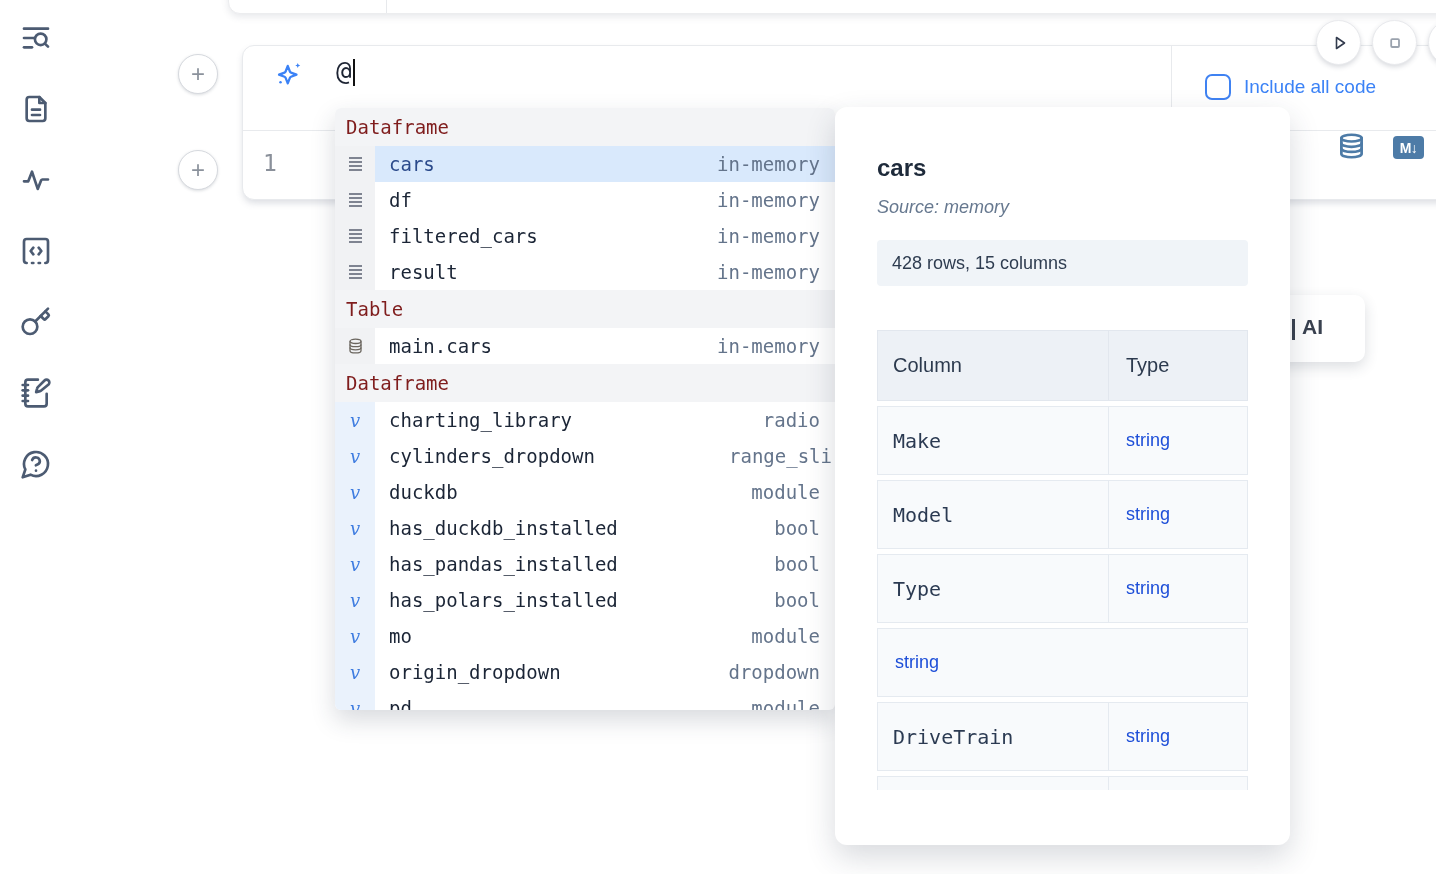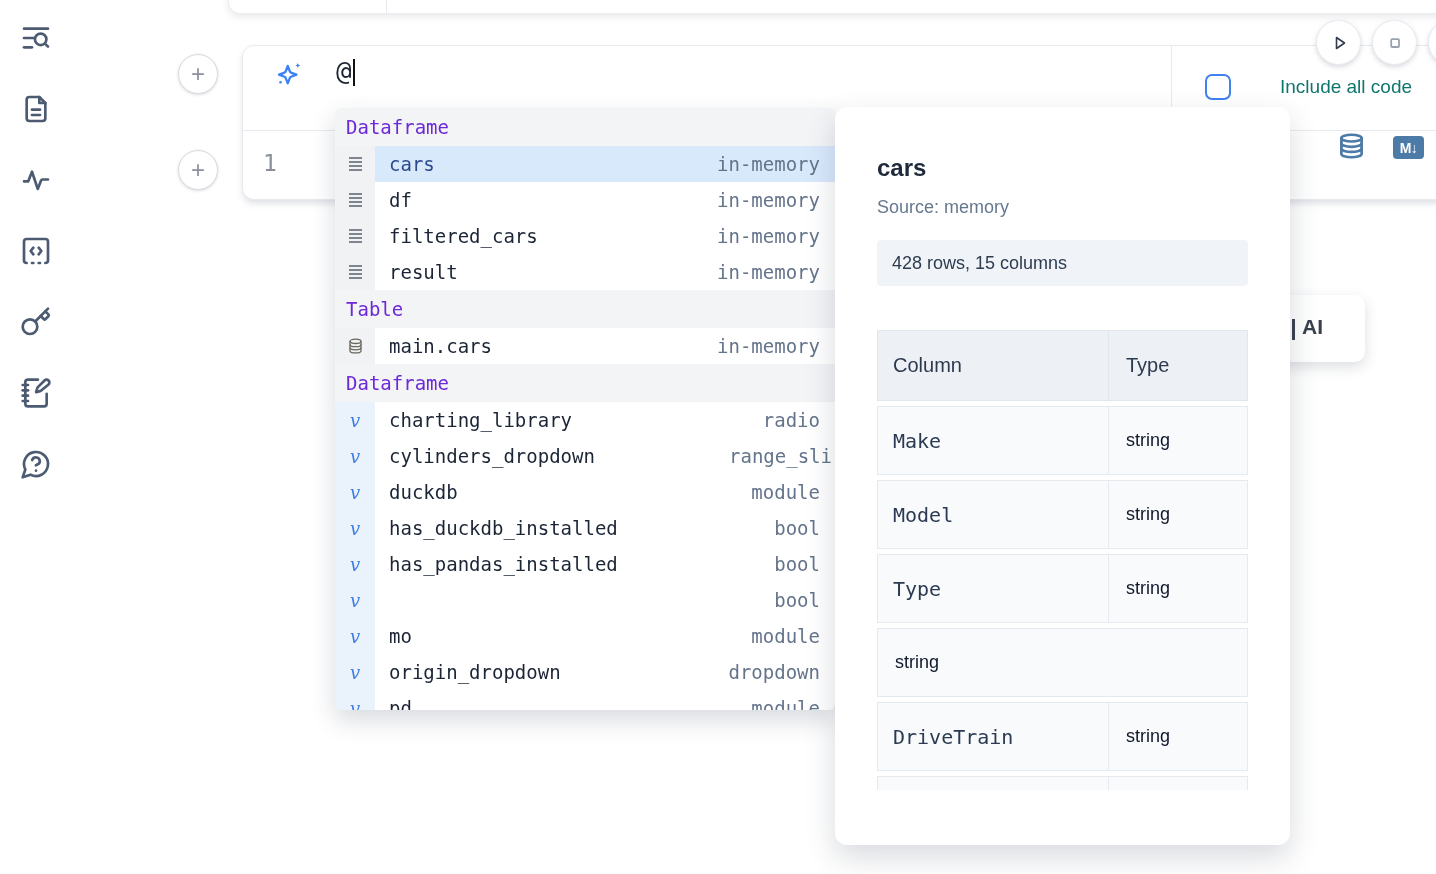--- a/index.html
+++ b/index.html
@@ -27,68 +27,68 @@
   .cell-card { position:absolute; left:242px; top:45px; width:1212px; height:155px; background:#fff;
     border:1px solid #e8eaed; border-radius:12px 0 0 12px; box-shadow:0 4px 7px -1px rgba(90,100,125,.22); z-index:2; }
   .ai-row { position:absolute; left:0; top:0; right:0; height:85px; border-bottom:1px solid #e8eaed; }
   .sparkles { position:absolute; left:31px; top:13px; width:30px; height:30px; }
   .sparkles svg { width:30px; height:30px; stroke:#3b82f6; fill:none; stroke-width:1.8; stroke-linecap:round; stroke-linejoin:round; }
   .prompt-text { position:absolute; left:93px; top:10px; font-size:26px; color:#1d2433; }
   .caret { display:inline-block; width:2px; height:27px; background:#111; vertical-align:middle; margin-left:1px; }
   .ai-row-divider { position:absolute; left:928px; top:0; width:1px; height:85px; background:#e8eaed; }
   .include-code { position:absolute; left:962px; top:28px; display:flex; align-items:center; gap:13px; }
   .checkbox { width:26px; height:26px; border:2px solid #3f82f2; border-radius:7px; background:#fff; }
-  .include-label { font-size:19px; color:#0f766e;margin-left:36px; }
+  .include-label { font-size:19px; color:#3b82f6; }
   .code-row { position:absolute; left:0; top:86px; right:0; bottom:0; }
   .line-no { position:absolute; left:20px; top:18px; font-size:23px; color:#8a909a; }
   .db-big { position:absolute; left:1095px; top:86px; width:27px; height:28px; }
   .db-big svg { width:27px; height:28px; stroke:#4d7ba7; fill:none; stroke-width:2.4; stroke-linecap:round; }
   .md-badge { position:absolute; left:1150px; top:90px; width:31px; height:23px; background:#4d7ba7; border-radius:4px;
     color:#fff; font-weight:bold; font-size:14px; display:flex; align-items:center; justify-content:center; letter-spacing:-.5px; }
 
   
   .circ-btn { position:absolute; top:20px; width:45px; height:45px; border-radius:50%; background:#fff;
     border:1px solid #e9eaed; box-shadow:0 2px 5px rgba(60,70,90,.2); display:flex; align-items:center; justify-content:center; z-index:9; }
   .circ-btn svg { width:24px; height:24px; fill:none; stroke-linejoin:round; }
 
   
   .dropdown { position:absolute; left:335px; top:108px; width:500px; height:602px; background:#fff;
     border-radius:6px; box-shadow:0 10px 24px rgba(40,50,70,.18); overflow:hidden; z-index:7; }
   .ac-section { height:38px; background:#f3f4f6; display:flex; align-items:center; padding-left:11px;
-    font-size:19px; color:#6d28d9; }
+    font-size:19px; color:#7f1d1d; }
   .ac-item { height:36px; display:flex; align-items:stretch; cursor:pointer; }
   .ac-gut { width:40px; flex:0 0 40px; display:flex; align-items:center; justify-content:center; }
   .g-gray { background:#f1f2f4; }
   .g-blue { background:#eaf2fc; }
   .ac-body { flex:1; display:flex; align-items:center; padding:0 15px 0 14px; }
   .ac-item.selected .ac-body { background:#d9e9fc; }
   .ac-name { font-size:19px; color:#1b2536; }
   .ac-item.selected .ac-name { color:#2b4a8b; }
   .ac-detail { margin-left:auto; font-size:19px; color:#64748b; white-space:nowrap; }
   .ac-detail.clipped { margin-right:-12px;text-align:center; }
   .rows-icon svg { width:15px; height:16px; stroke:#596070; stroke-width:1.6; }
   .dbs-icon svg { width:15px; height:16px; stroke:#6b665f; fill:none; stroke-width:1.3; }
   .var-glyph { font-family:"DejaVu Serif", serif; font-style:italic; font-size:18px; color:#3f7de0; }
 
   
   .panel { position:absolute; left:835px; top:107px; width:455px; height:738px; background:#fff;
     border-radius:12px; box-shadow:0 12px 30px rgba(40,50,70,.18); z-index:8; overflow:hidden; }
   .pv-title { margin:47px 0 0 42px; font-size:24px; font-weight:bold; color:#1e2a3a; }
-  .pv-source { margin:15px 0 0 42px; font-size:18px; color:#66788f; }
+  .pv-source { margin:15px 0 0 42px; font-size:18px; color:#66788f;font-style:italic; }
   .pv-pill { margin:22px 42px 0 42px; height:46px; background:#f0f4f8; border-radius:4px;
     display:flex; align-items:center; padding-left:15px; font-size:18px; color:#2e3c50; }
   .pv-tablewrap { margin:44px 42px 0 42px; height:460px; overflow:hidden; }
   .pv-tr { display:flex; height:69px; background:#f8fafc; border:1px solid #e5eaf0; margin-top:5px; }
   .pv-tr.hdr { height:71px; background:#edf1f6; border-color:#e2e7ee; margin-top:0; }
   .pv-c1 { width:231px; flex:0 0 231px; border-right:1px solid #e5eaf0; display:flex; align-items:center; padding-left:15px; }
   .pv-tr.hdr .pv-c1 { border-right-color:#e2e7ee; }
   .pv-c2 { flex:1; display:flex; align-items:center; padding-left:17px; }
   .pv-hd { font-size:20px; color:#2c3a4e; }
   .pv-col { font-size:20px; color:#2b3a52; }
-  .pv-type { font-size:18px; color:#0f172a; }
+  .pv-type { font-size:18px; color:#1d4ed8; }
 
   
   .ai-card { position:absolute; left:1240px; top:295px; width:125px; height:67px; background:#fff;
     border-radius:10px; box-shadow:0 5px 14px rgba(40,50,70,.16); z-index:4; }
   .ai-frag-bar { position:absolute; left:52px; top:24px; width:3px; height:21px; background:#39414f; }
   .ai-frag-label { position:absolute; left:62px; top:20px; font-size:21px; font-weight:bold; color:#39414f; }
 </style>
 </head>
 <body>
 
@@ -323,20 +323,21 @@
       <span class="ac-body">
           <span class="ac-name">has_pandas_installed</span>
           <span class="ac-detail">bool</span>
         </span>
     </div>
     <div class="ac-item">
       <span class="ac-gut g-blue">
           <span class="var-glyph">v</span>
         </span>
       <span class="ac-body">
+          <span class="ac-name">has_polars_installed</span>
           <span class="ac-detail">bool</span>
         </span>
     </div>
     <div class="ac-item">
       <span class="ac-gut g-blue">
           <span class="var-glyph">v</span>
         </span>
       <span class="ac-body">
           <span class="ac-name">mo</span>
           <span class="ac-detail">module</span>

